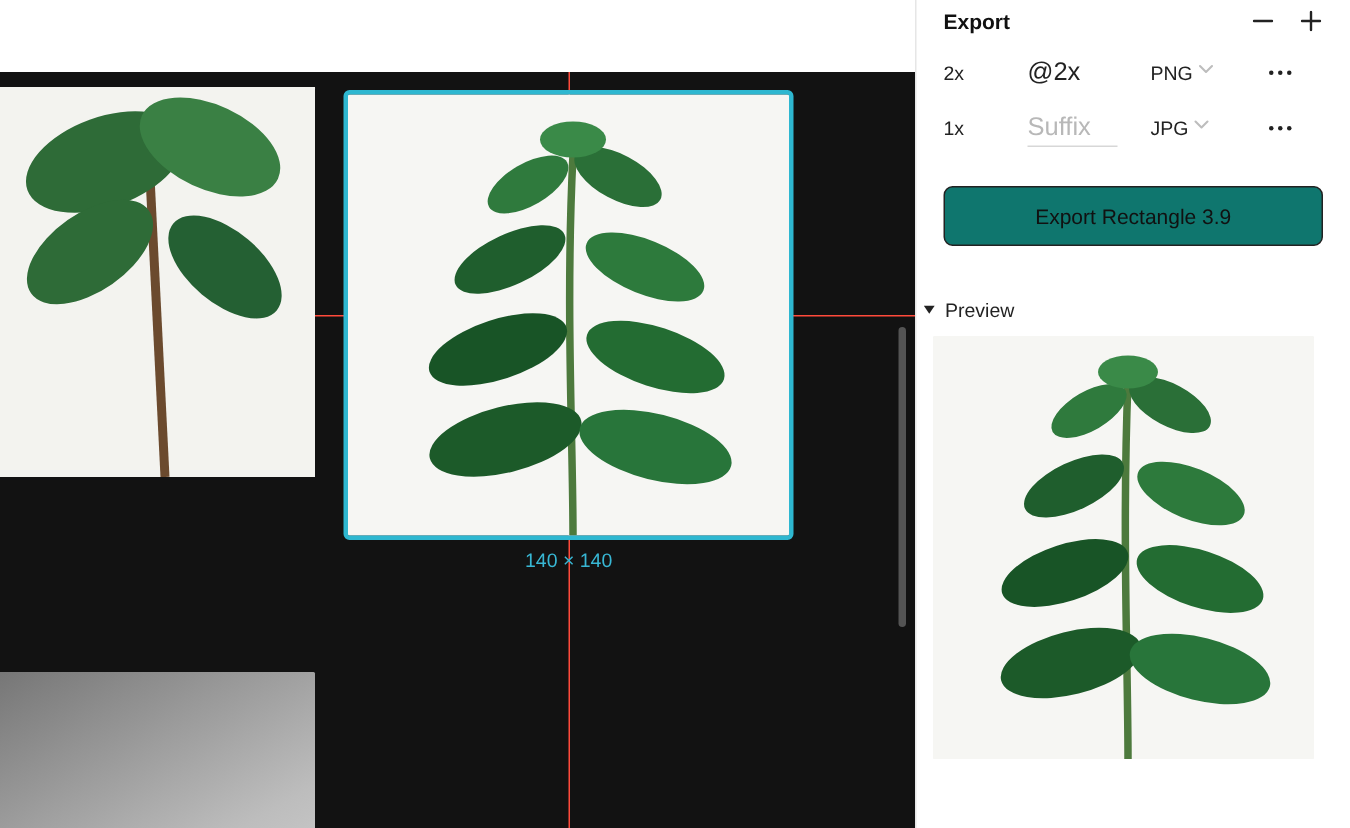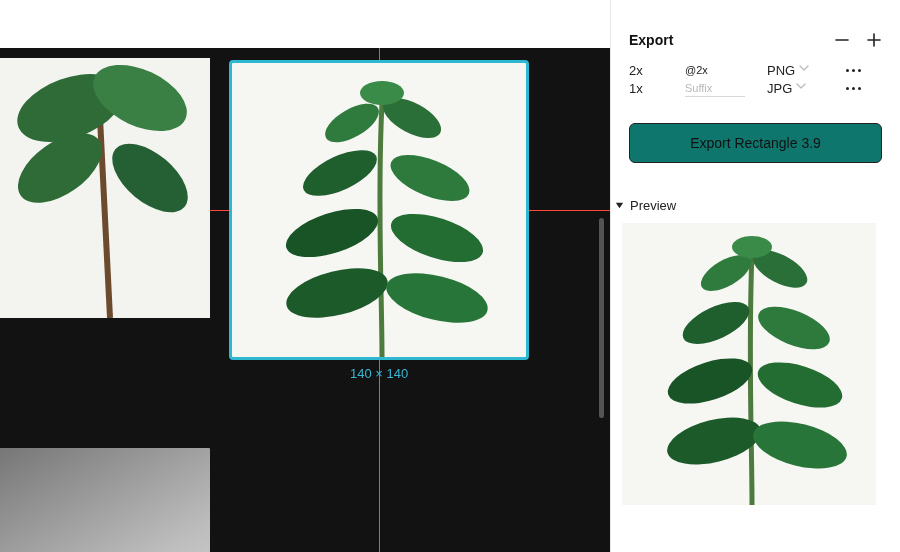--- a/index.html
+++ b/index.html
@@ -65,21 +65,21 @@
     right: 6px;
     top: 170px;
     width: 5px;
     height: 200px;
     background: rgba(255,255,255,0.28);
     border-radius: 3px;
   }
 
   
   .panel-section {
-    padding: 32px 18px 10px 18px;
+    padding: 6px 18px 10px 18px;
   }
   .section-header {
     display: flex;
     align-items: center;
     justify-content: space-between;
     margin-bottom: 14px;
   }
   .section-title {
     font-size: 14px;
     font-weight: 600;
@@ -87,34 +87,34 @@
   }
   .hdr-actions { display: flex; gap: 16px; align-items: center; }
   .icon-btn {
     width: 16px; height: 16px;
     display: flex; align-items: center; justify-content: center;
     cursor: pointer;
     color: #222;
   }
   .icon-btn svg { width: 14px; height: 14px; }
 
-  .export-rows { display: flex; flex-direction: column; gap: 1px; }
+  .export-rows { display: flex; flex-direction: column; gap: 12px; }
   .export-row {
     display: grid;
     grid-template-columns: 48px 74px 66px 24px;
     align-items: center;
     gap: 8px;
     font-size: 13px;
     color: #222;
   }
   .scale-cell { color: #222; }
   .suffix-input {
     border: none;
     border-bottom: 1px solid transparent;
-    font-size: 11px;
+    font-size: 17px;
     width: 60px;
     padding: 2px 0;
     color: #222;
     background: transparent;
     outline: none;
   }
   .suffix-input::placeholder { color: #b8b8b8; }
   .suffix-input.underline { border-bottom-color: #d7d7d7; }
   .fmt-cell {
     display: flex; align-items: flex-start; gap: 4px;

